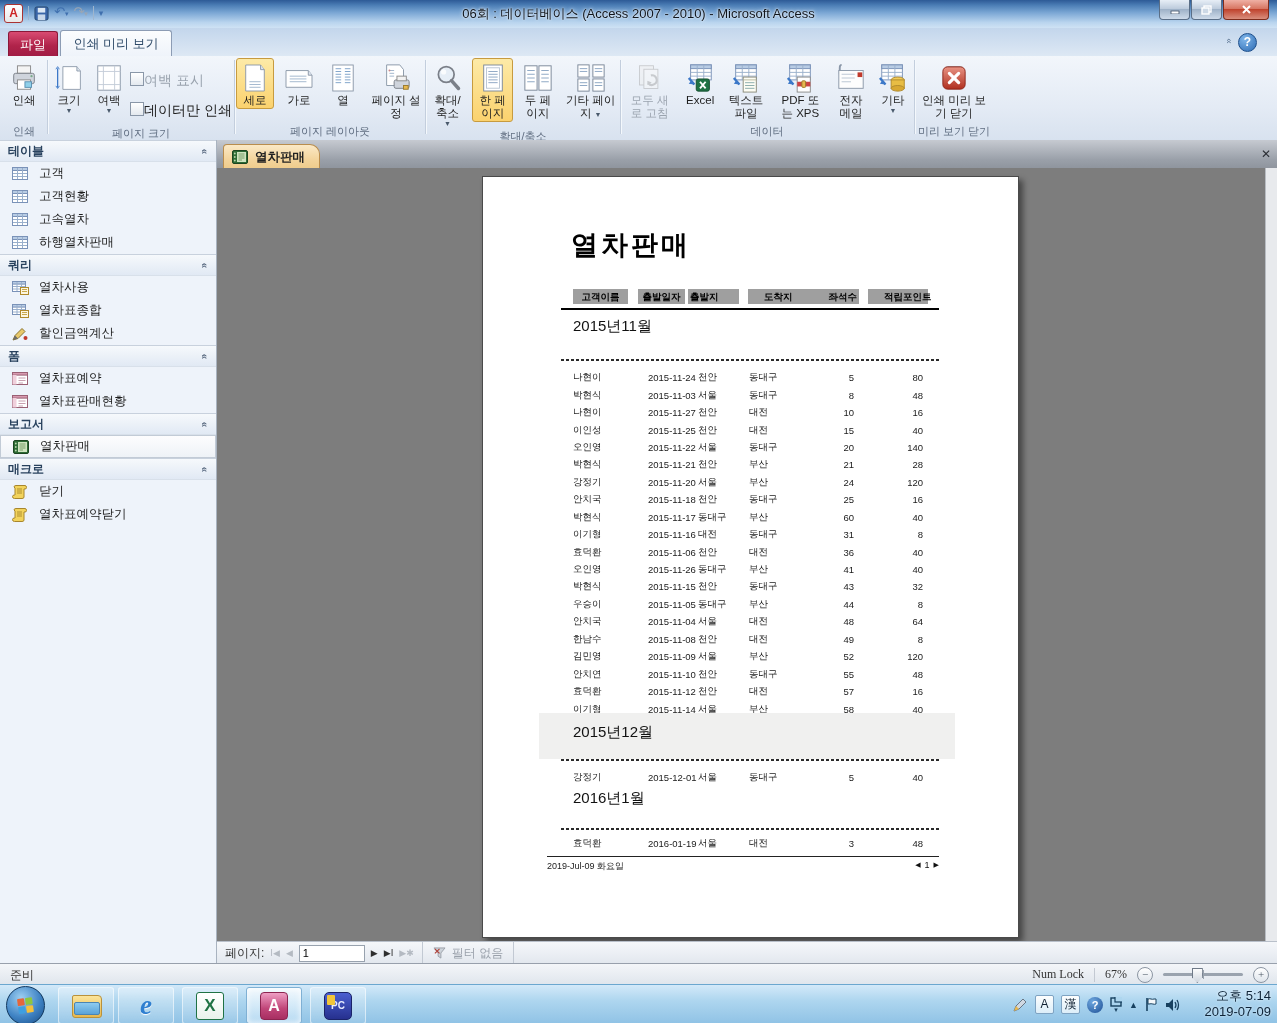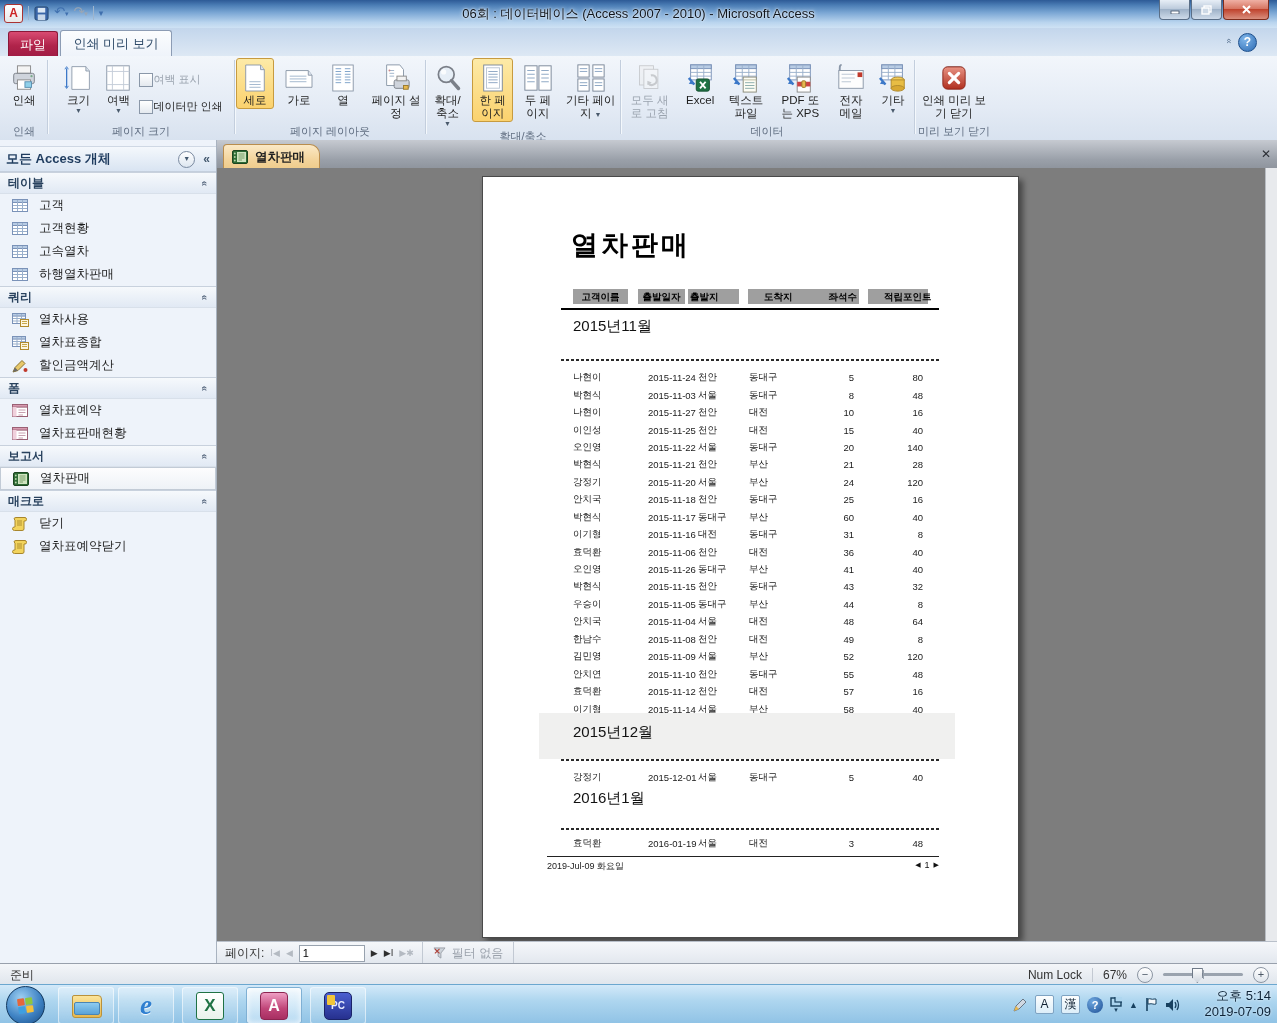--- a/index.html
+++ b/index.html
@@ -47,21 +47,21 @@
   .rsep{position:absolute;top:4px;height:74px;width:1px;background:#c3cedd;box-shadow:1px 0 0 #f4f8fc;}
   .rbody{flex:1;display:flex;align-items:flex-start;justify-content:center;padding-top:2px;gap:2px;}
   .rlabel{height:15px;text-align:center;color:#5f6d80;font-size:11px;line-height:14px;}
   .bigbtn{display:flex;flex-direction:column;align-items:center;padding:3px 2px 1px;border:1px solid transparent;
     border-radius:3px;font-size:11.5px;line-height:13px;color:#1e1e1e;text-align:center;}
   .bigbtn.sel{background:linear-gradient(#fdeaa7,#fbd26e 50%,#f9c softly,#fbd26e);background:linear-gradient(#fdeaa7,#fbd26e);border-color:#c79b3f;}
   .bigbtn .ic{width:32px;height:32px;display:flex;align-items:center;justify-content:center;}
   .bigbtn.dis{color:#9aa3ae;}
   .bigbtn.dis svg{opacity:.45;filter:grayscale(1);}
   .dd{font-size:7px;color:#4a5a6c;line-height:7px;}
-  .chkrow{display:flex;align-items:center;font-size:11px;color:#222;margin:6px 0;}
+  .chkrow{display:flex;align-items:flex-start;font-size:14px;color:#222;margin:6px 0;}
   .chkrow.dis{color:#9aa3ae;}
   .chk{width:12px;height:12px;border:1px solid #8a97a8;background:linear-gradient(#fff,#e4e9ef);}
   .smallcol{display:flex;flex-direction:column;justify-content:flex-start;padding-top:8px;}
 
   
   #navpane{position:absolute;left:0;top:140px;width:216px;height:823px;background:#eef3fa;
     border-right:1px solid #a9b3c0;}
   #nav-title{height:24px;margin-top:6px;background:linear-gradient(#f4f8fc,#d9e4f2);
     border-top:1px solid #cfd8e4;border-bottom:1px solid #c4cfdd;display:flex;align-items:center;
     padding:0 6px;color:#1f3c5f;font-weight:bold;font-size:13px;}
@@ -117,21 +117,21 @@
     background:linear-gradient(#f5f7fa,#e2e7ee);border-top:1px solid #b9c0ca;display:flex;align-items:center;
     font-size:12px;color:#333;}
   #recctrl{display:flex;align-items:center;height:100%;padding:0 8px;border-right:1px solid #c2c9d3;gap:6px;}
   .navarrow{font-size:9px;color:#2e2e2e;}
   .navarrow.dis{color:#b4bac2;}
   #pageinput{width:58px;height:15px;border:1px solid #98a2ae;font-size:11px;padding:0 3px;font-family:inherit;}
   #filterzone{display:flex;align-items:center;gap:6px;height:100%;padding:0 10px;border-right:1px solid #c2c9d3;color:#9aa1ab;}
 
   
   #statusbar{position:absolute;left:0;top:963px;width:1277px;height:21px;
-    background:linear-gradient(#f4f6f9,#dfe5ec);border-top:1px solid #98a0ac;font-size:12px;color:#333;}
+    background:linear-gradient(#f4f6f9,#dfe5ec);border-top:1px solid #98a0ac;font-size:12px;color:#333;font-family:Liberation Serif, serif;}
   #status-ready{position:absolute;left:10px;top:3px;}
   #status-right{position:absolute;right:8px;top:0;height:100%;display:flex;align-items:center;gap:10px;}
   .st-sep{width:1px;height:14px;background:#c3c9d2;}
   .zbtn{width:14px;height:14px;border-radius:50%;border:1px solid #8b95a2;background:linear-gradient(#fff,#dfe5ec);
     color:#4c5866;font-size:11px;line-height:12px;text-align:center;}
   #ztrack{width:80px;height:3px;background:#9aa3ae;position:relative;border-radius:2px;}
   #ztick{position:absolute;left:50%;top:-3px;width:1px;height:9px;background:#9aa3ae;}
   #zthumb{position:absolute;left:36%;top:-5px;width:9px;height:13px;background:linear-gradient(#fdfdfd,#cfd6de);
     border:1px solid #6f7a88;clip-path:polygon(0 0,100% 0,100% 62%,50% 100%,0 62%);}
 
@@ -482,26 +482,20 @@
             </svg>
         </span>
         <span>인쇄 미리 보기 닫기</span>
       </div>
     </div>
     <div class="rlabel">미리 보기 닫기</div>
   </div>
 </div>
 
 <div id="navpane">
-  <div id="nav-title">
-    <span>모든 Access 개체</span>
-    <span class="sp"></span>
-    <span class="circ-dd">▼</span>
-    <span class="nav-collapse">«</span>
-  </div>
   <div id="nav-sections">
       <div class="nav-sec-head">
         <span>테이블</span>
         <span class="sp"></span>
         <span class="sec-chev"><span class="rot-up">«</span></span>
       </div>
       <div class="nav-item">
         <span class="nicon">
           <svg width="16" height="13" viewBox="0 0 16 13">
             <rect x="0.5" y="0.5" width="15" height="12" fill="#fff" stroke="#7a92b8"></rect>

